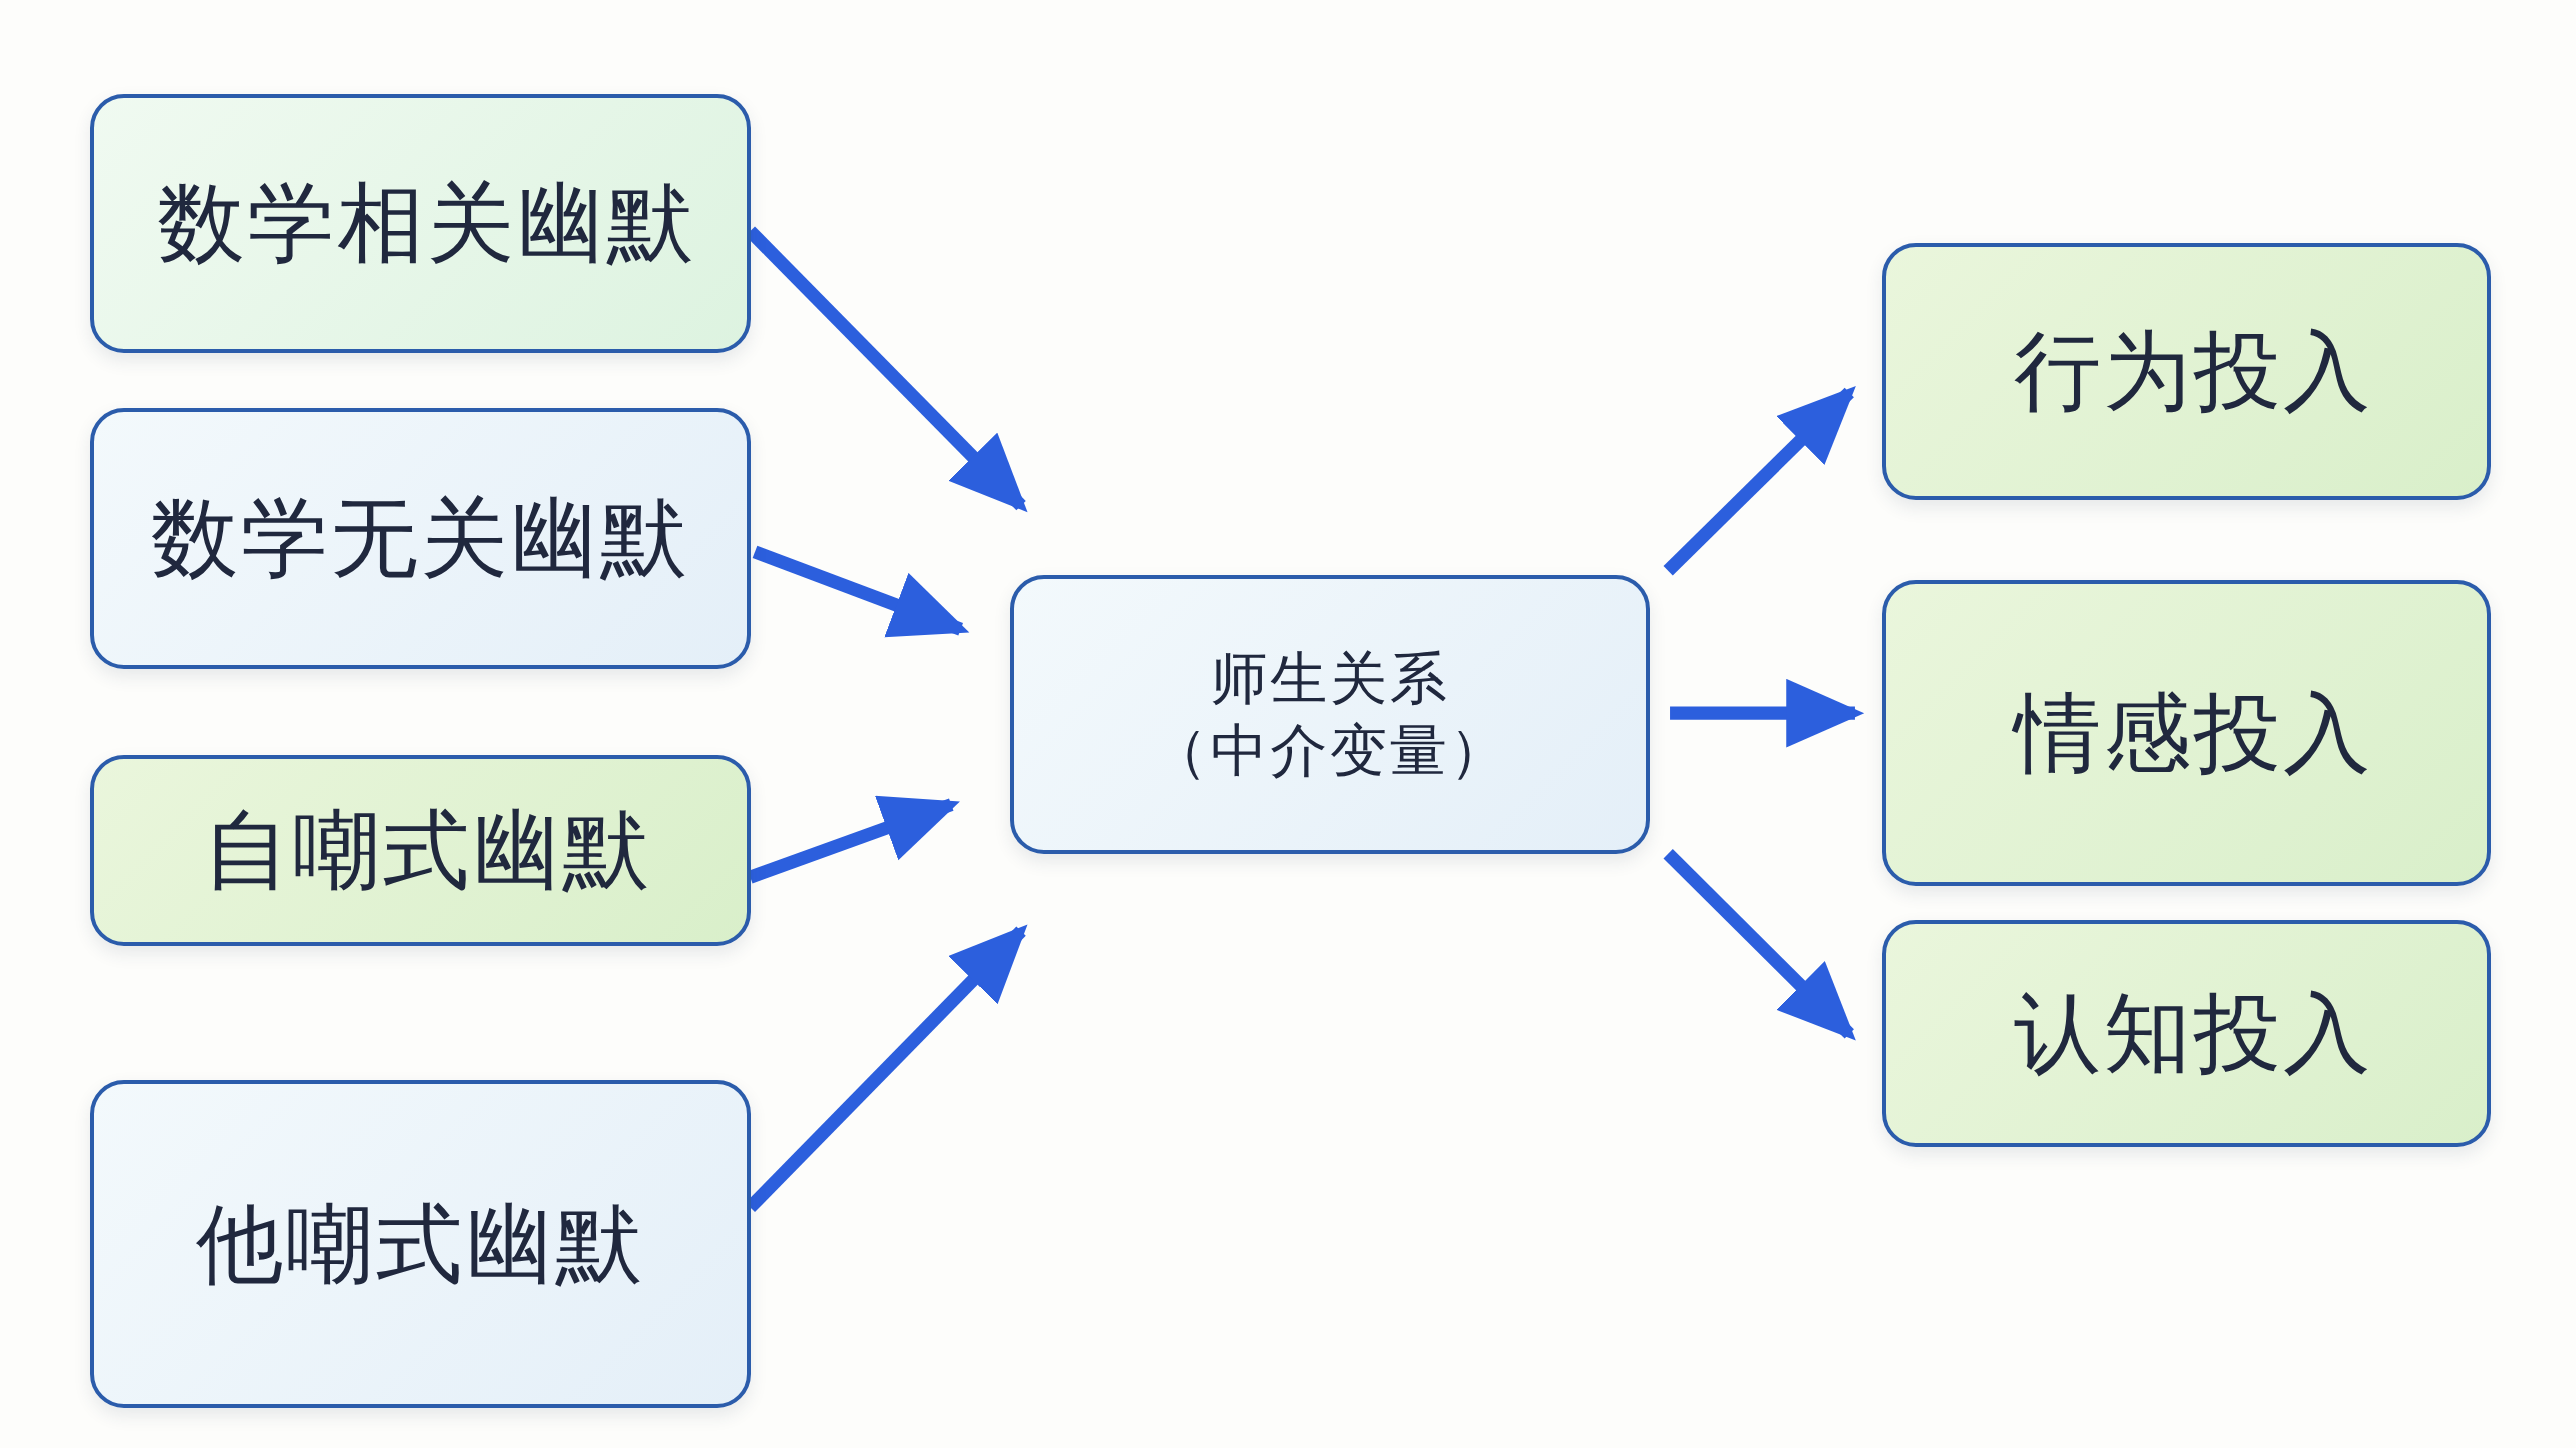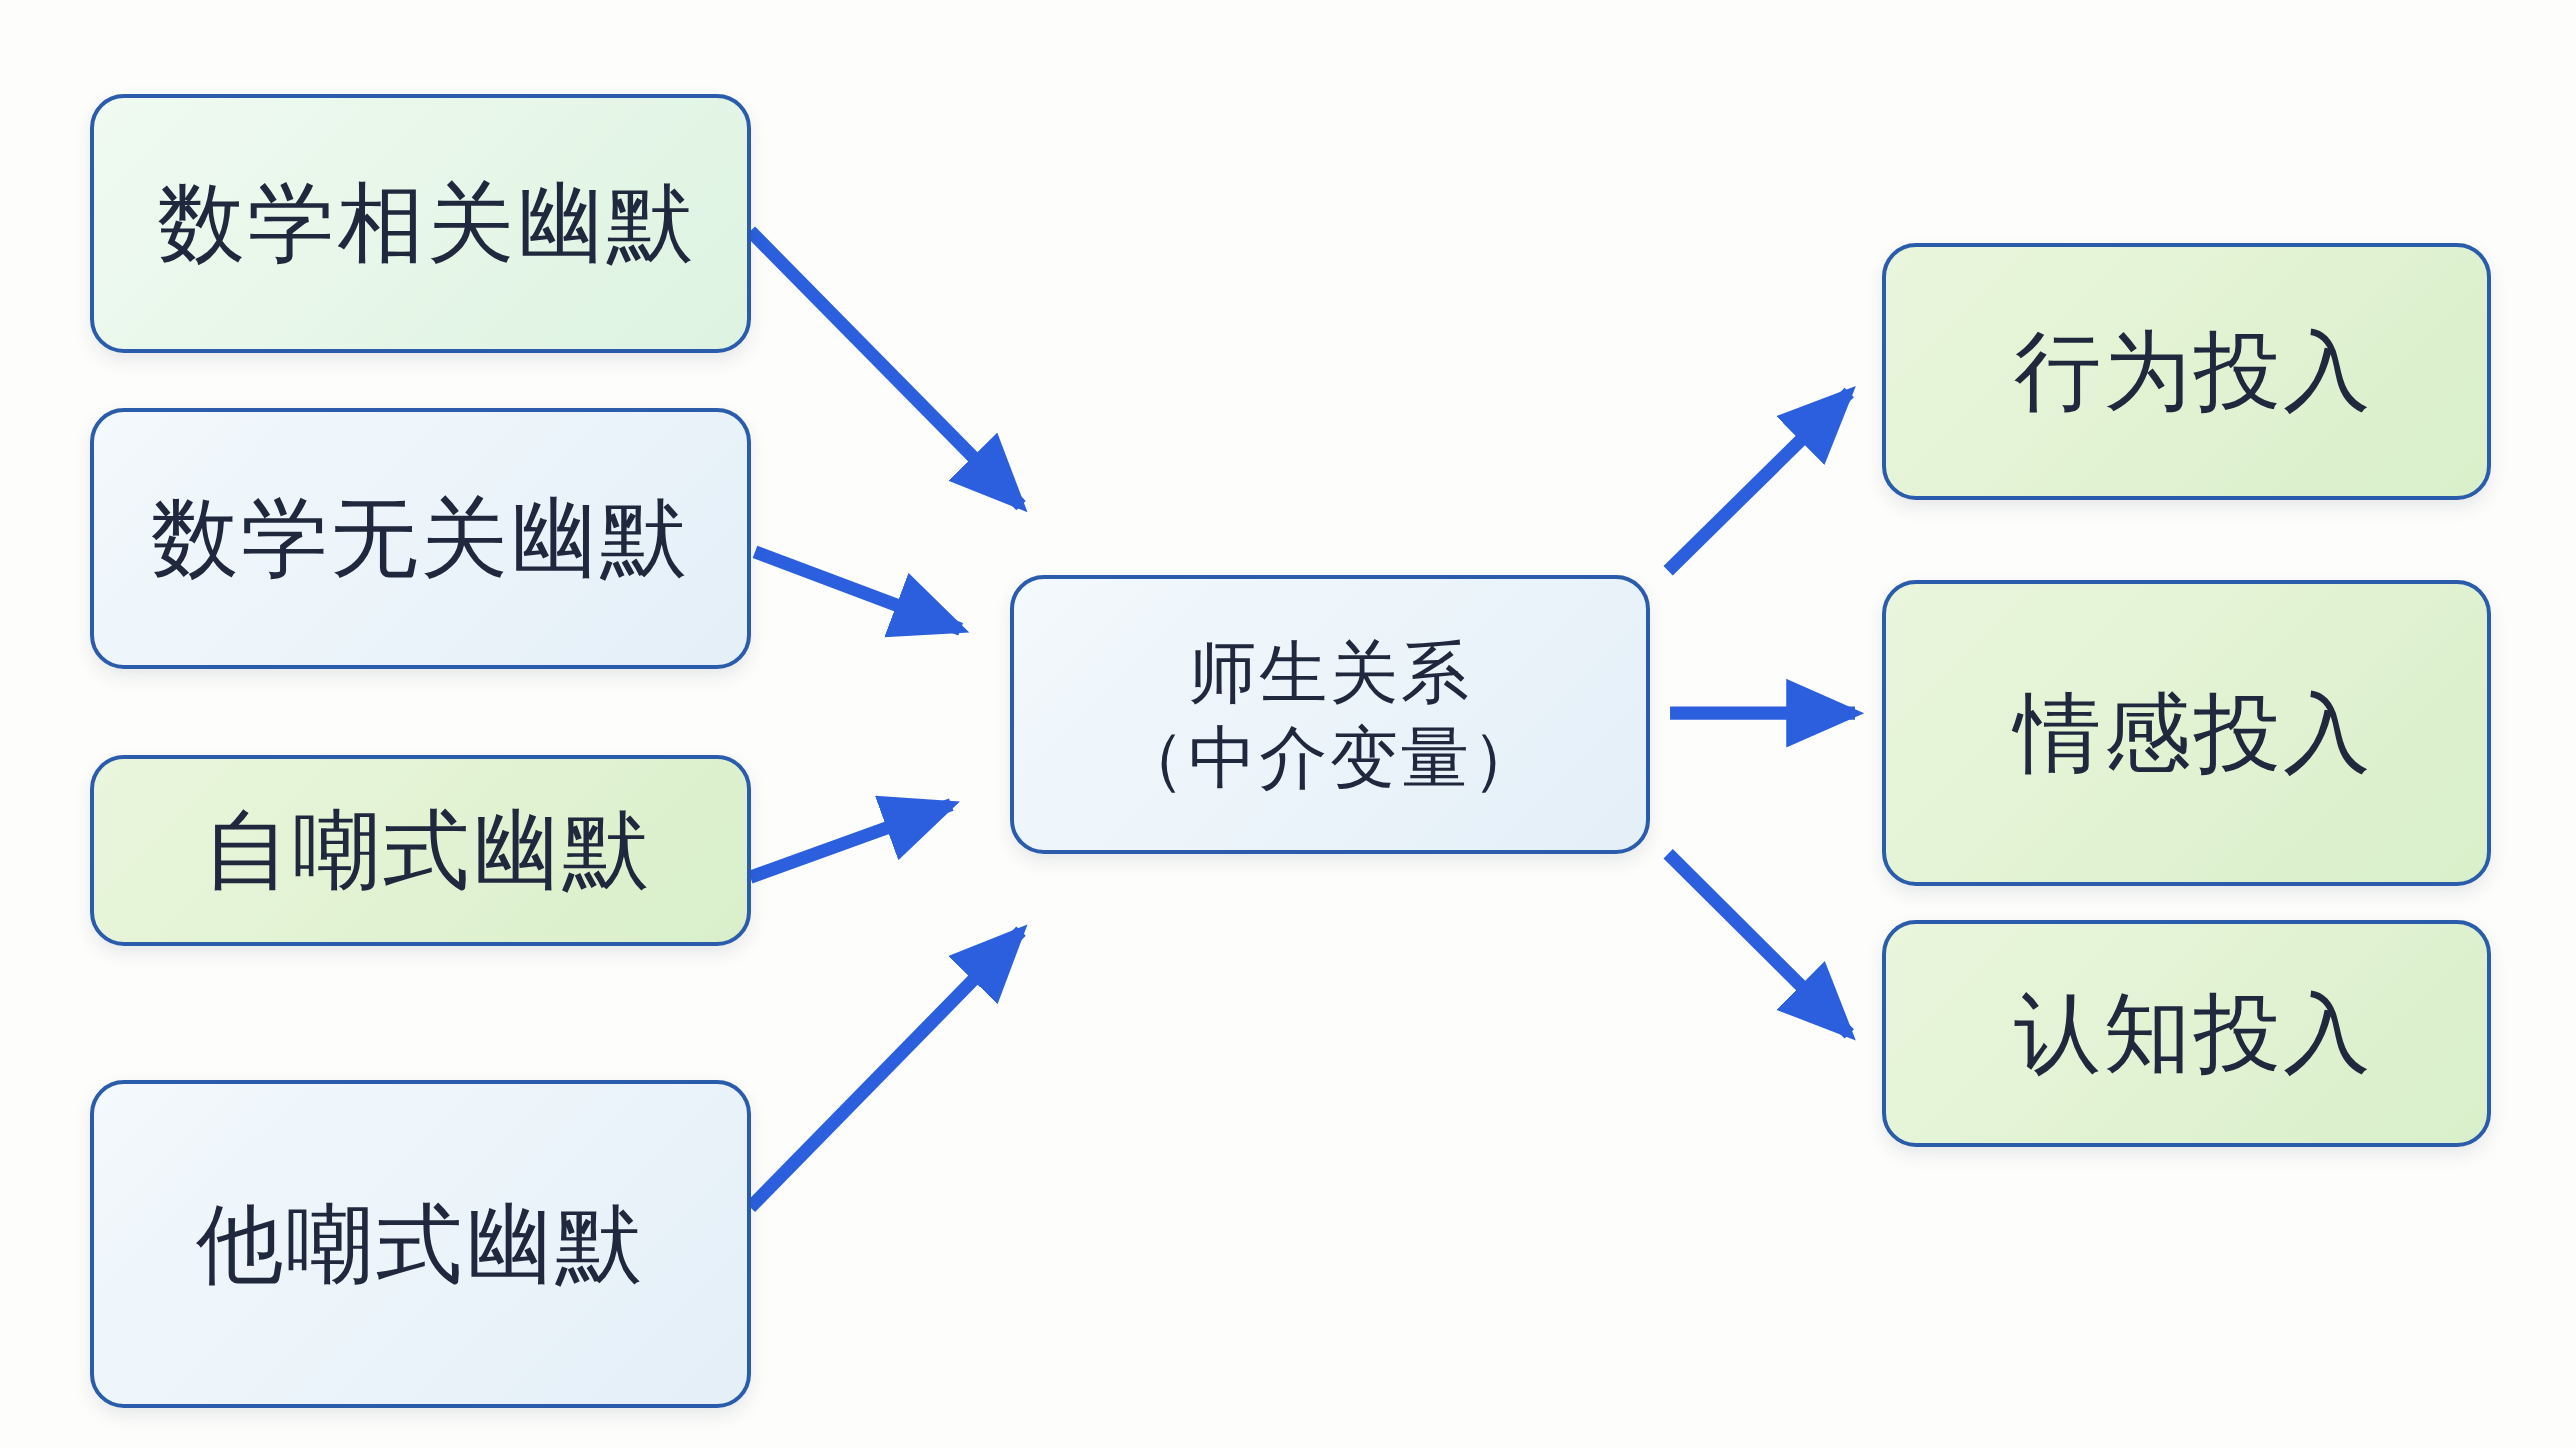--- a/index.html
+++ b/index.html
@@ -25,21 +25,21 @@
     border:4.7px solid var(--c-border);
     border-radius:34px;
     box-shadow:0 7.5px 17px rgba(40,60,90,0.10);
     text-align:center;
     letter-spacing:2.8px;
     line-height:1.25;
   }
   .node span{display:block;}
   .left-node{left:90px;width:661px;font-size:87px;}
   .right-node{left:1882px;width:609px;font-size:87px;}
-  .center-node{left:1010px;top:575px;width:640px;height:279px;font-size:68px;}
+  .center-node{left:1010px;top:575px;width:640px;height:279px;font-size:57px;}
   .fill-mint {background:linear-gradient(135deg,#f0faf1 0%,#ddf3e0 100%);padding-left:13px;}
   .fill-blue {background:linear-gradient(135deg,#f3f9fc 0%,#e4eff8 100%);}
   .fill-green{background:linear-gradient(135deg,#eaf6dc 0%,#d9efca 100%);padding-left:14px;}
   #box-l1{top:94px;height:259px;}
   #box-l2{top:408px;height:261px;}
   #box-l3{top:755px;height:191px;}
   #box-l4{top:1080px;height:328px;}
   #box-r1{top:243px;height:257px;}
   #box-r2{top:580px;height:306px;}
   #box-r3{top:920px;height:227px;}

